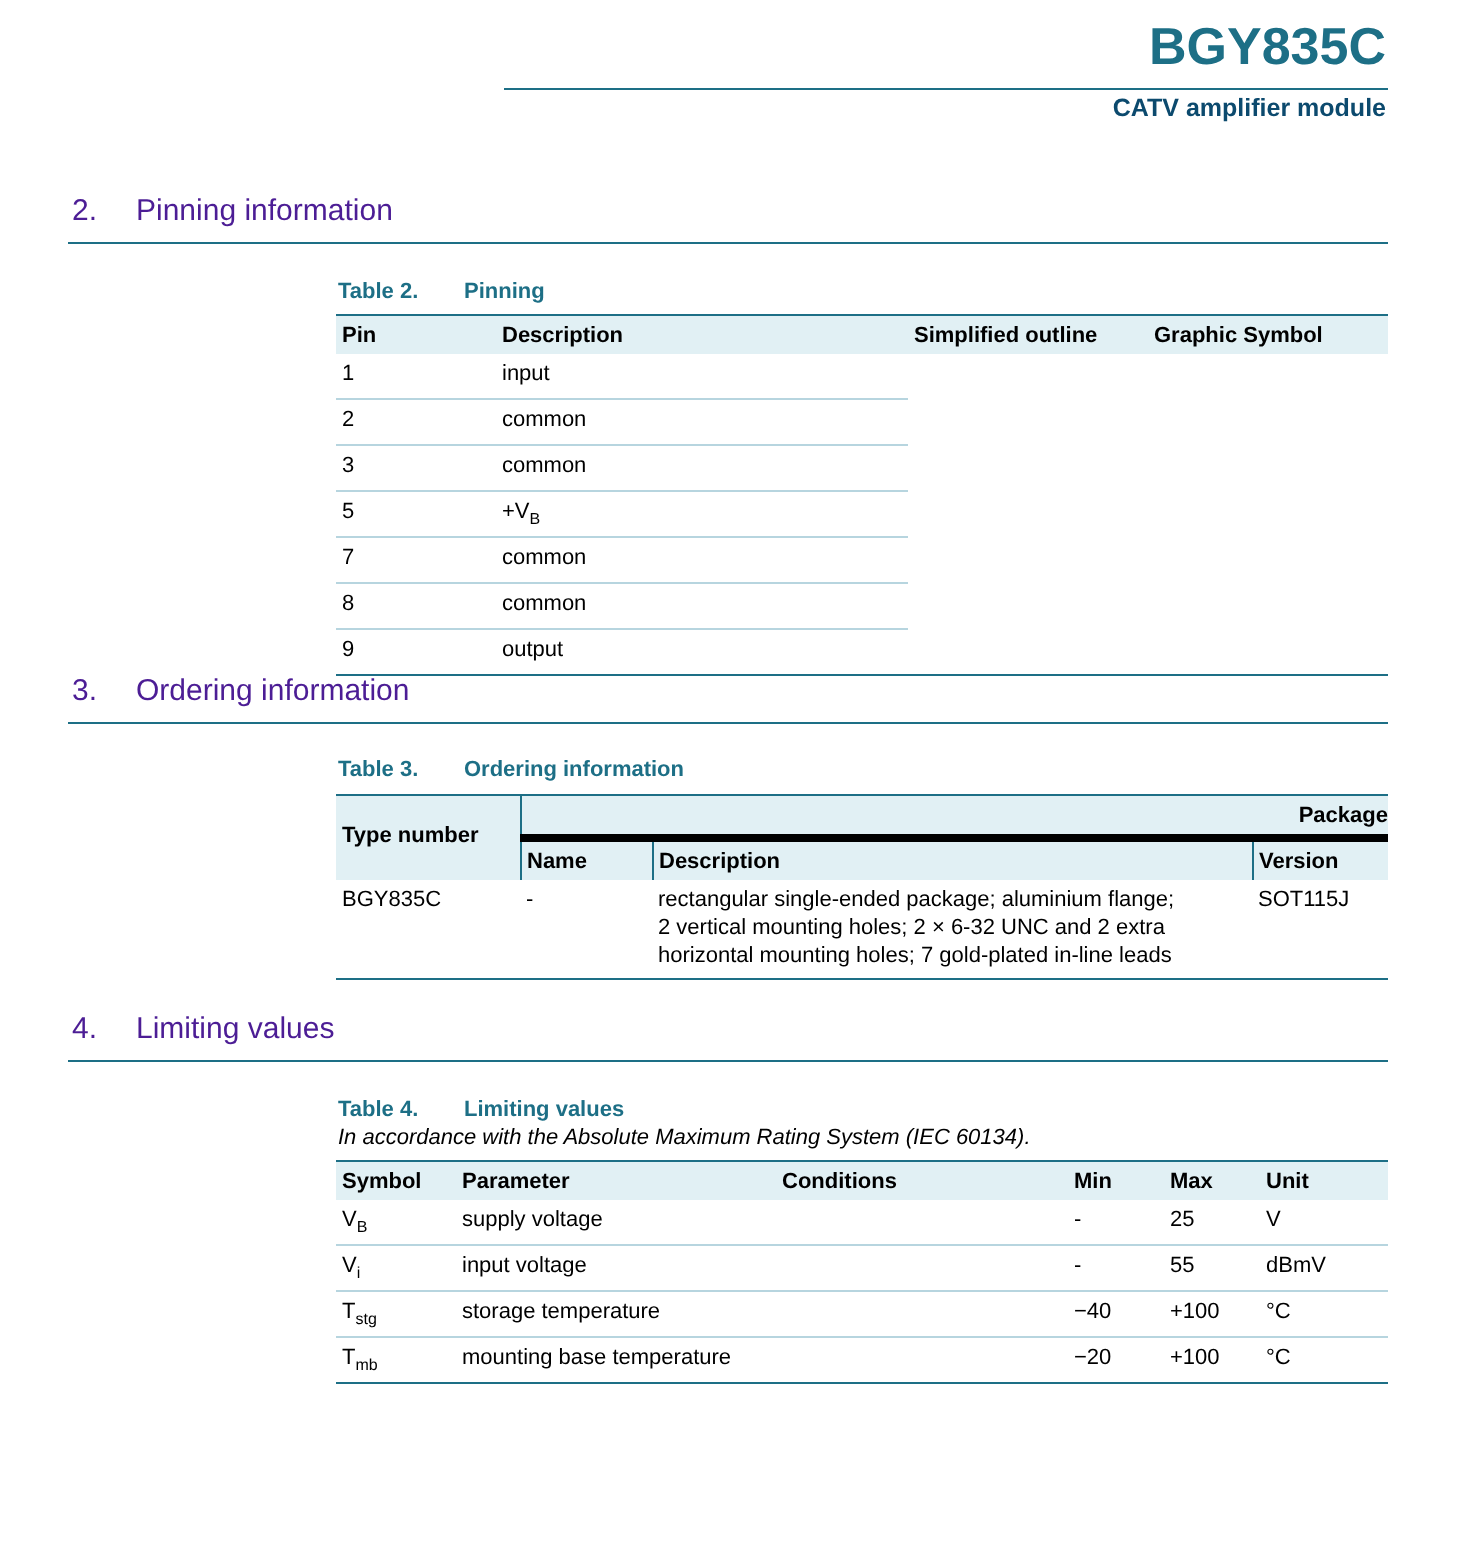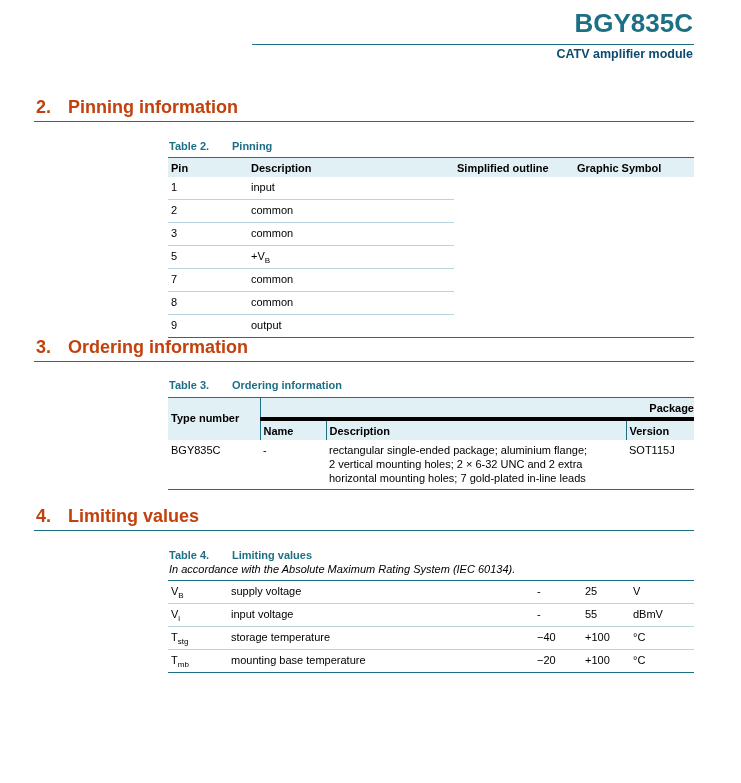--- a/index.html
+++ b/index.html
@@ -4,21 +4,21 @@
 <style>
   html, body { margin:0; padding:0; background:#ffffff; }
   body { width:741px; height:783px; position:relative; overflow:hidden;
          font-family:"Liberation Sans", sans-serif; color:#000; }
   .abs { position:absolute; }
 
   .doc-title { right:48px; top:8px; font-size:26px; font-weight:bold; color:#1d6f86; letter-spacing:0px; }
   .doc-rule { left:252px; width:442px; top:44px; height:0; border-top:1.5px solid #1d6f86; }
   .doc-sub { right:48px; top:47px; font-size:12.5px; font-weight:bold; color:#0c4a6e; }
 
-  .sec-title { left:36px; font-size:18px; font-weight:bold; color:#c2410c; }
+  .sec-title { left:36px; font-size:15px; font-weight:normal; color:#4c1d95; }
   .sec-title .num { display:inline-block; width:32px; }
   .sec-rule { left:34px; width:660px; height:0; border-top:1.5px solid #1d6f86; }
 
   .tcap { left:169px; font-size:11px; font-weight:bold; color:#1d6f86; }
   .tcap .tnum { display:inline-block; width:63px; }
   .tnote { left:169px; font-size:11px; font-style:italic; color:#000; }
 
   table { border-collapse:collapse; font-size:11px; position:absolute; }
   th { text-align:left; font-weight:bold; background:#e1f0f4; padding:0 0 0 3px; height:19px; vertical-align:middle; }
   td { padding:0 0 0 3px; height:19px; vertical-align:top; line-height:14px; }
@@ -159,20 +159,28 @@
 <table id="limiting">
   <colgroup>
       <col style="width:60px">
       <col style="width:160px">
       <col style="width:146px">
       <col style="width:48px">
       <col style="width:48px">
       <col style="width:64px">
     </colgroup>
   <tbody>
+      <tr>
+    <th>Symbol</th>
+    <th>Parameter</th>
+    <th>Conditions</th>
+    <th>Min</th>
+    <th>Max</th>
+    <th>Unit</th>
+  </tr>
   <tr class="row">
     <td class="cell"><span>V</span><sub>B</sub></td>
     <td class="cell">supply voltage</td>
     <td class="cell"></td>
     <td class="cell">-</td>
     <td class="cell">25</td>
     <td class="cell">V</td>
   </tr>
   <tr class="row">
     <td class="cell"><span>V</span><sub>i</sub></td>

